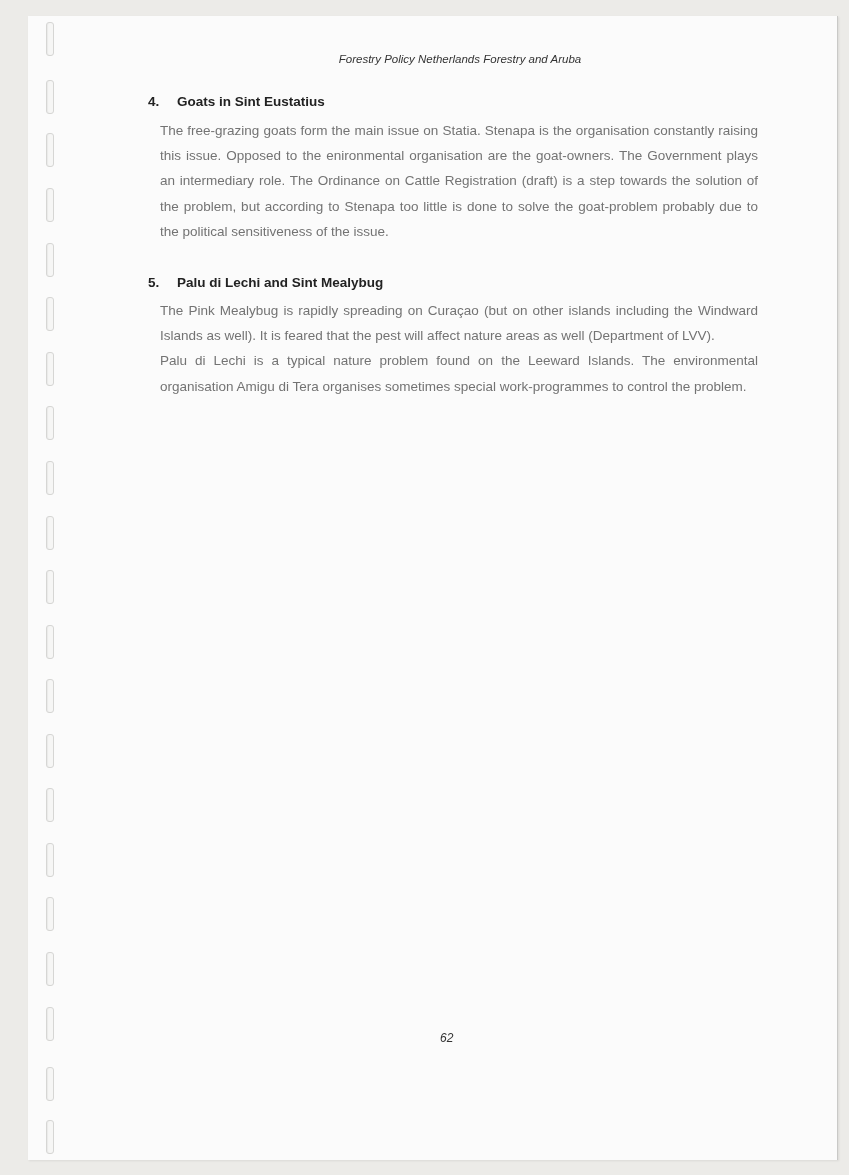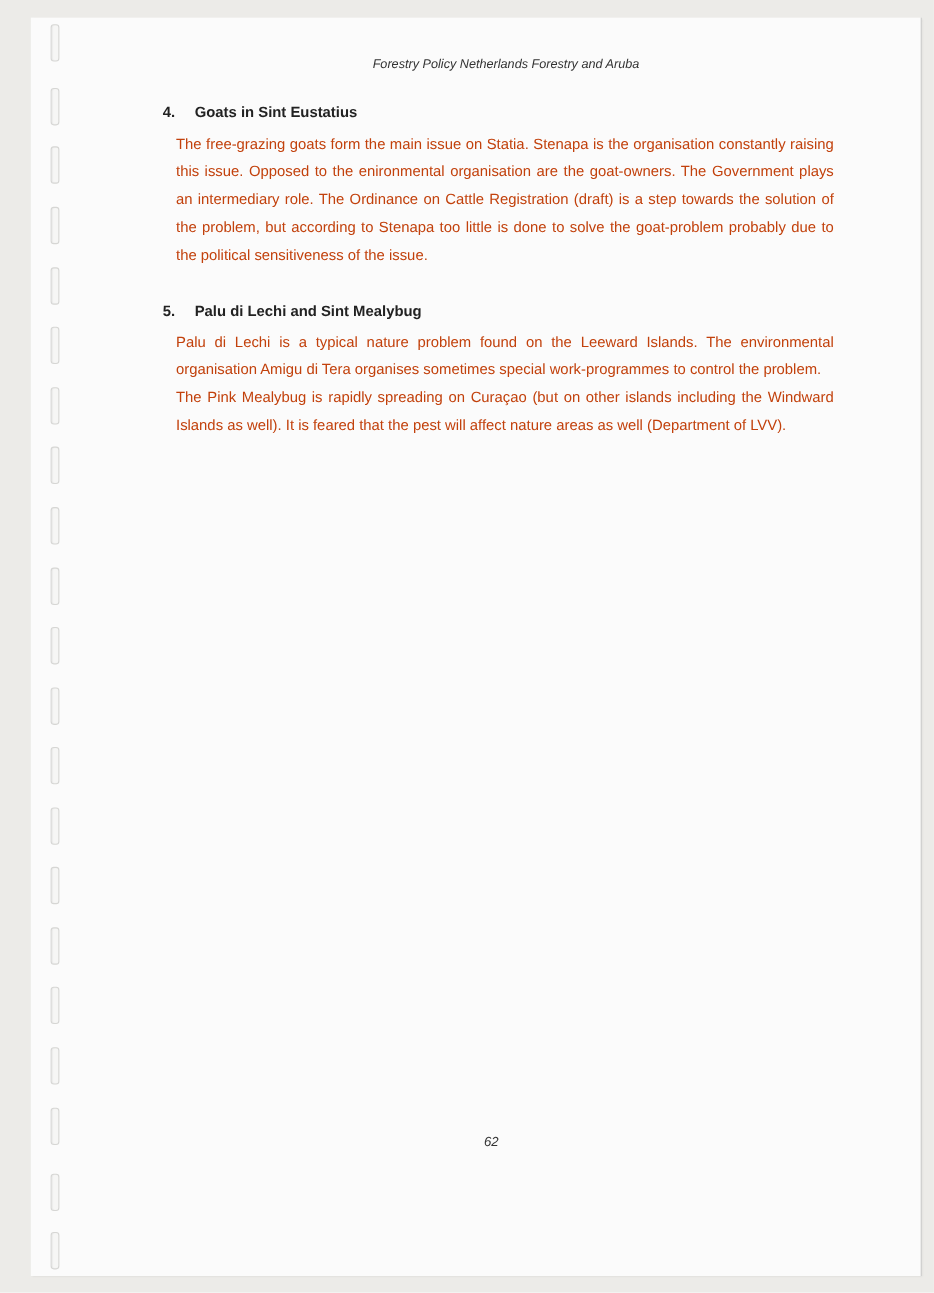--- a/index.html
+++ b/index.html
@@ -25,21 +25,21 @@
   .running-head {
     position: absolute; left: 160px; width: 600px; top: 53px;
     text-align: center; font-style: italic; font-size: 11.5px; color: #333;
   }
   .heading {
     position: absolute; left: 148px; font-weight: bold; font-size: 13.5px; color: #222;
   }
   .heading .num { display: inline-block; width: 29px; }
   .para {
     position: absolute; left: 160px; width: 598px;
-    font-size: 13.5px; line-height: 25.2px; color: #c2410c;
+    font-size: 13.5px; line-height: 25.2px; color: #737373;
     text-align: justify;
   }
   .para p { margin: 0; }
   .page-number {
     position: absolute; left: 440px; width: 48px; top: 1031px;
     text-align: left; font-style: italic; font-size: 12px; color: #333;
   }
 </style>
 </head>
 <body>
@@ -76,17 +76,17 @@
   <span class="num">4.</span><span>Goats in Sint Eustatius</span>
 </div>
 <div class="para" style="top:118px">
   <p>The free-grazing goats form the main issue on Statia. Stenapa is the organisation constantly raising this issue. Opposed to the enironmental organisation are the goat-owners. The Government plays an intermediary role. The Ordinance on Cattle Registration (draft) is a step towards the solution of the problem, but according to Stenapa too little is done to solve the goat-problem probably due to the political sensitiveness of the issue.</p>
 </div>
 
 <div class="heading" style="top:275px">
   <span class="num">5.</span><span>Palu di Lechi and Sint Mealybug</span>
 </div>
 <div class="para" style="top:298px">
+  <p>The Pink Mealybug is rapidly spreading on Curaçao (but on other islands including the Windward Islands as well). It is feared that the pest will affect nature areas as well (Department of LVV).</p>
   <p>Palu di Lechi is a typical nature problem found on the Leeward Islands. The environmental organisation Amigu di Tera organises sometimes special work-programmes to control the problem.</p>
-  <p>The Pink Mealybug is rapidly spreading on Curaçao (but on other islands including the Windward Islands as well). It is feared that the pest will affect nature areas as well (Department of LVV).</p>
 </div>
 
 <div class="page-number">62</div>
 
 </body></html>

